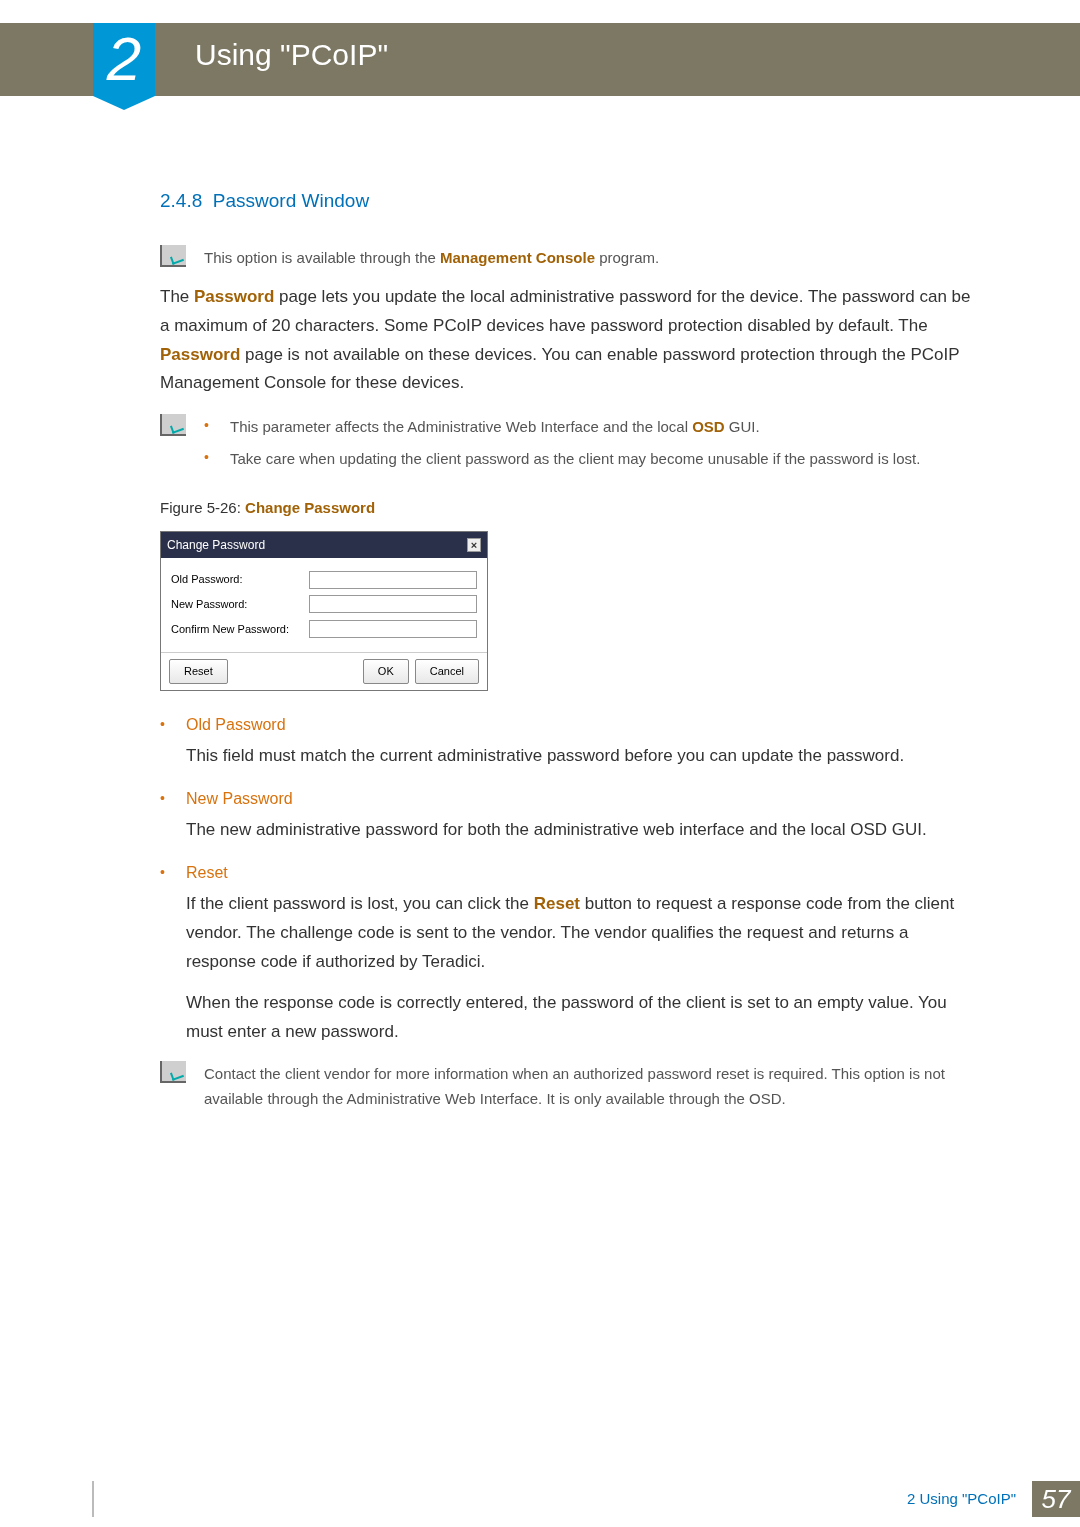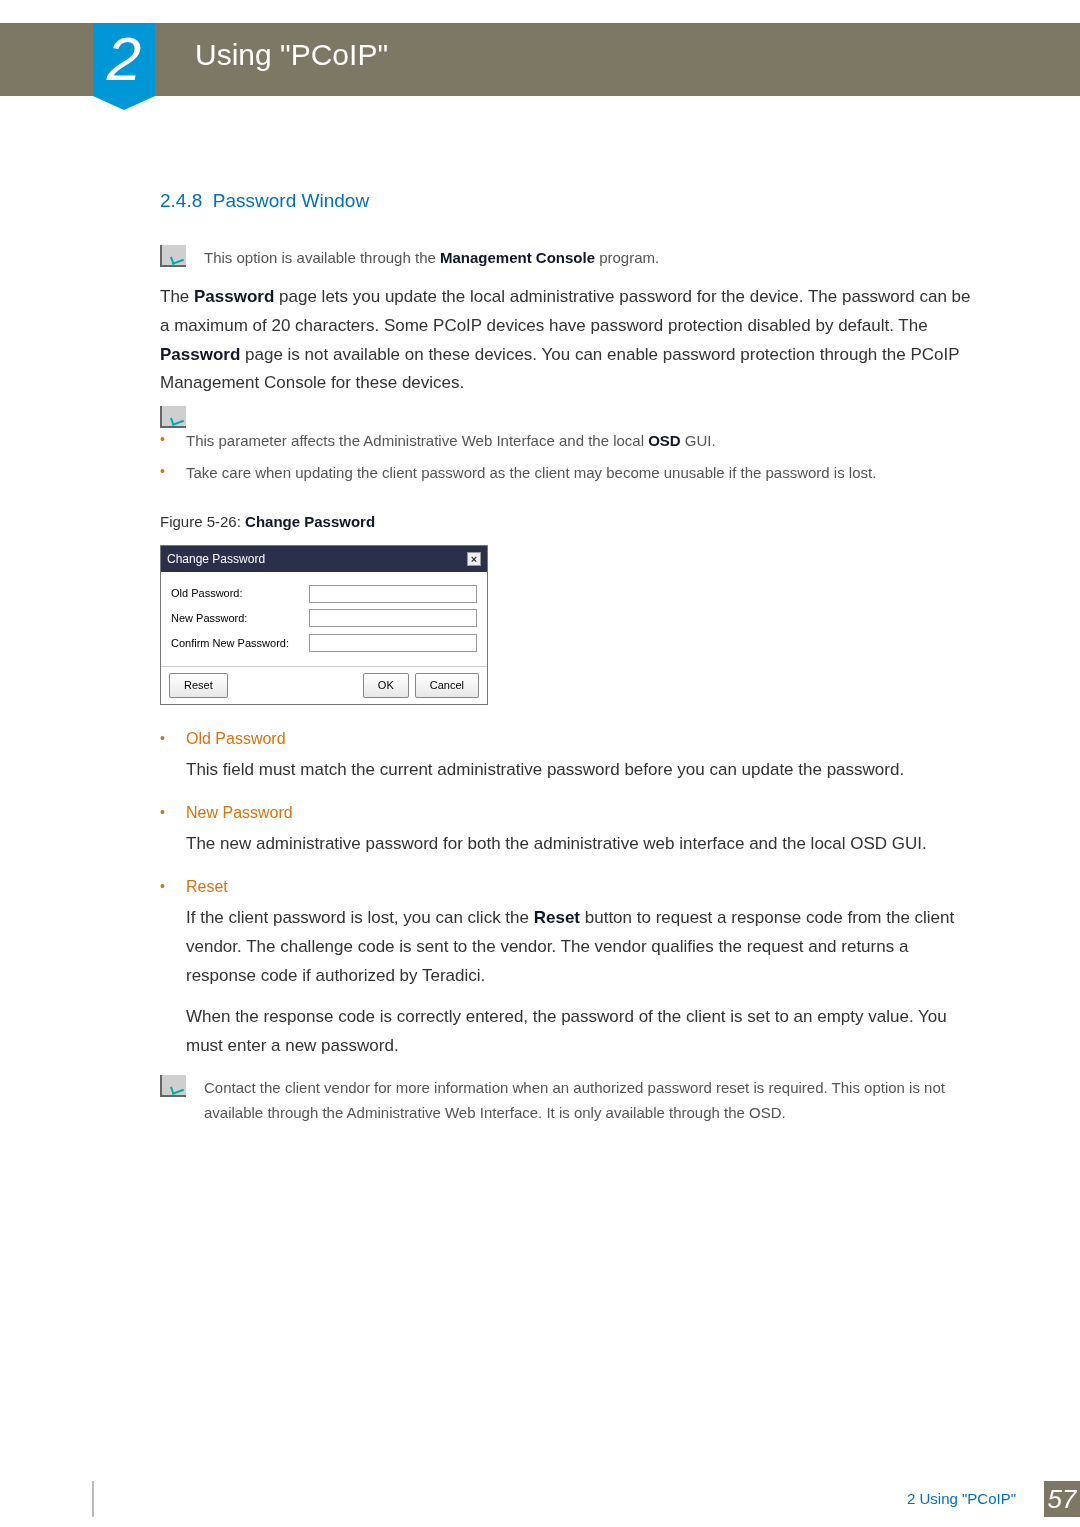--- a/index.html
+++ b/index.html
@@ -88,21 +88,21 @@
     right: 3px;
     bottom: 2px;
     width: 10px;
     height: 6px;
     border-bottom: 2px solid #0aa;
     border-left: 2px solid #0aa;
     transform: rotate(-20deg);
   }
   .note-text { flex: 1; font-size: 15px; color: #555; }
   .para { margin: 8px 0; font-size: 17px; color: #333; }
-  .hl-orange { color: #0f172a; font-weight: bold; }
+  .hl-orange { color: #a16207; font-weight: bold; }
   .bullet-list { margin-left: 42px; }
   .bullet-list li {
     list-style: none;
     position: relative;
     padding-left: 26px;
     font-size: 15px;
     color: #555;
     margin-bottom: 6px;
   }
   .bullet-list li::before {
@@ -190,21 +190,21 @@
     position: absolute;
     right: 64px;
     bottom: 20px;
     font-size: 15px;
     color: #0071b8;
   }
   .footer-page-box {
     position: absolute;
     right: 0;
     bottom: 10px;
-    width: 36px;
+    width: 48px;
     height: 36px;
     background: #7c7864;
     color: #fff;
     font-size: 26px;
     font-style: italic;
     text-align: center;
     line-height: 36px;
   }
   .left-rule {
     position: absolute;
@@ -232,21 +232,21 @@
     <div class="note-icon"></div>
     <div class="note-text">
       <span>This option is available through the </span><span class="hl-orange">Management Console</span><span> program.</span>
     </div>
   </div>
 
   <p class="para">
     <span>The </span><span class="hl-orange">Password</span><span> page lets you update the local administrative password for the device. The password can be a maximum of 20 characters. Some PCoIP devices have password protection disabled by default. The </span><span class="hl-orange">Password</span><span> page is not available on these devices. You can enable password protection through the PCoIP Management Console for these devices.</span>
   </p>
 
-  <div class="note-row" style="margin-top:8px;flex-direction:column;">
+  <div class="note-row" style="margin-top:16px;">
     <div class="note-icon"></div>
     <ul class="bullet-list" style="margin-left:0;">
       <li>
         <span>This parameter affects the Administrative Web Interface and the local </span><span class="hl-orange">OSD</span><span> GUI.</span>
       </li>
       <li>Take care when updating the client password as the client may become unusable if the password is lost.</li>
     </ul>
   </div>
 
   <p class="figure-caption">

